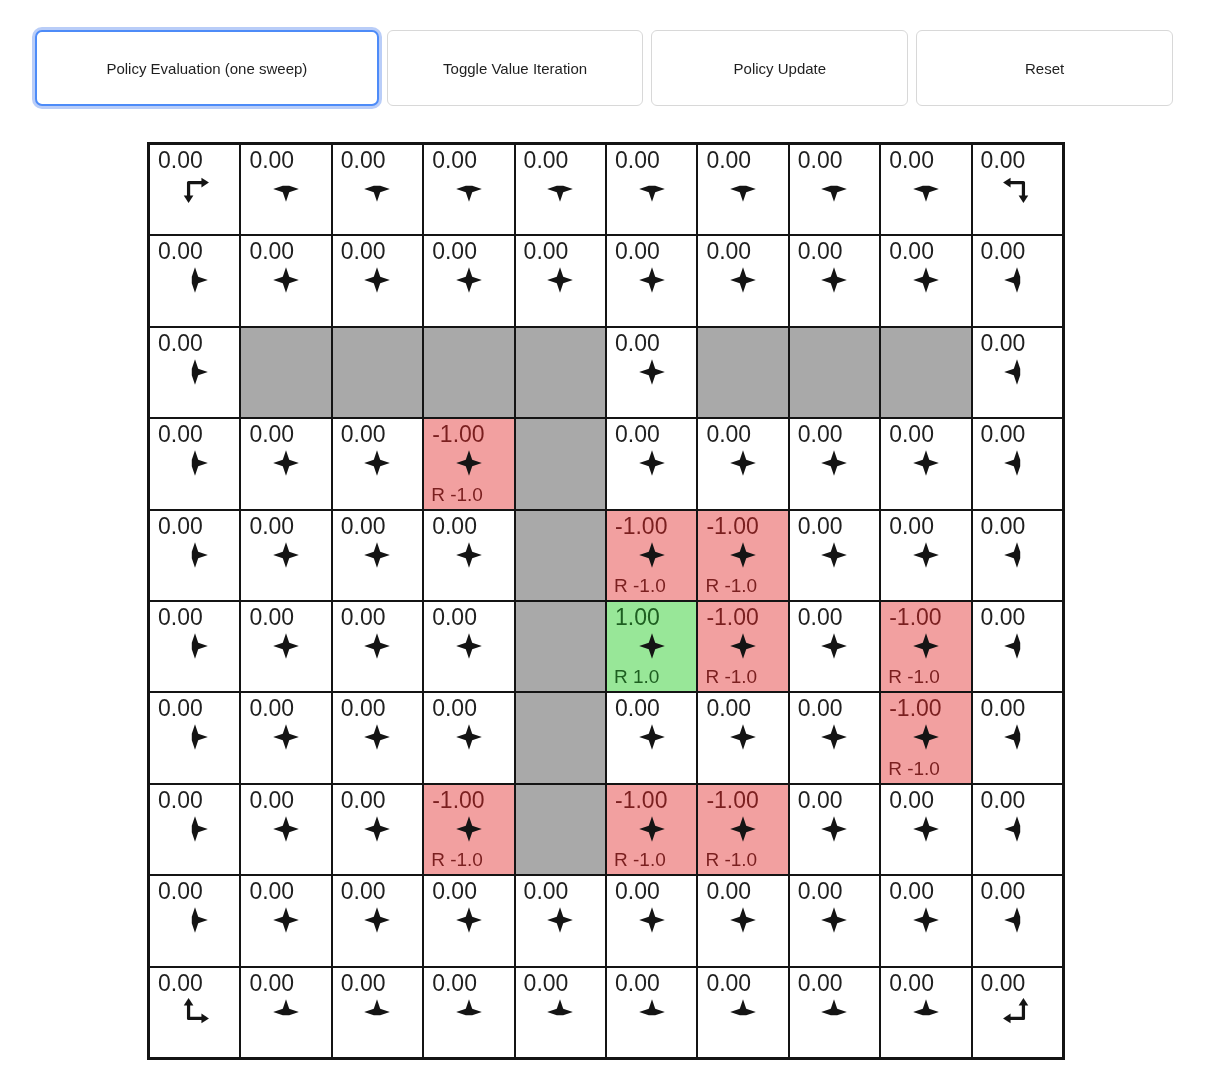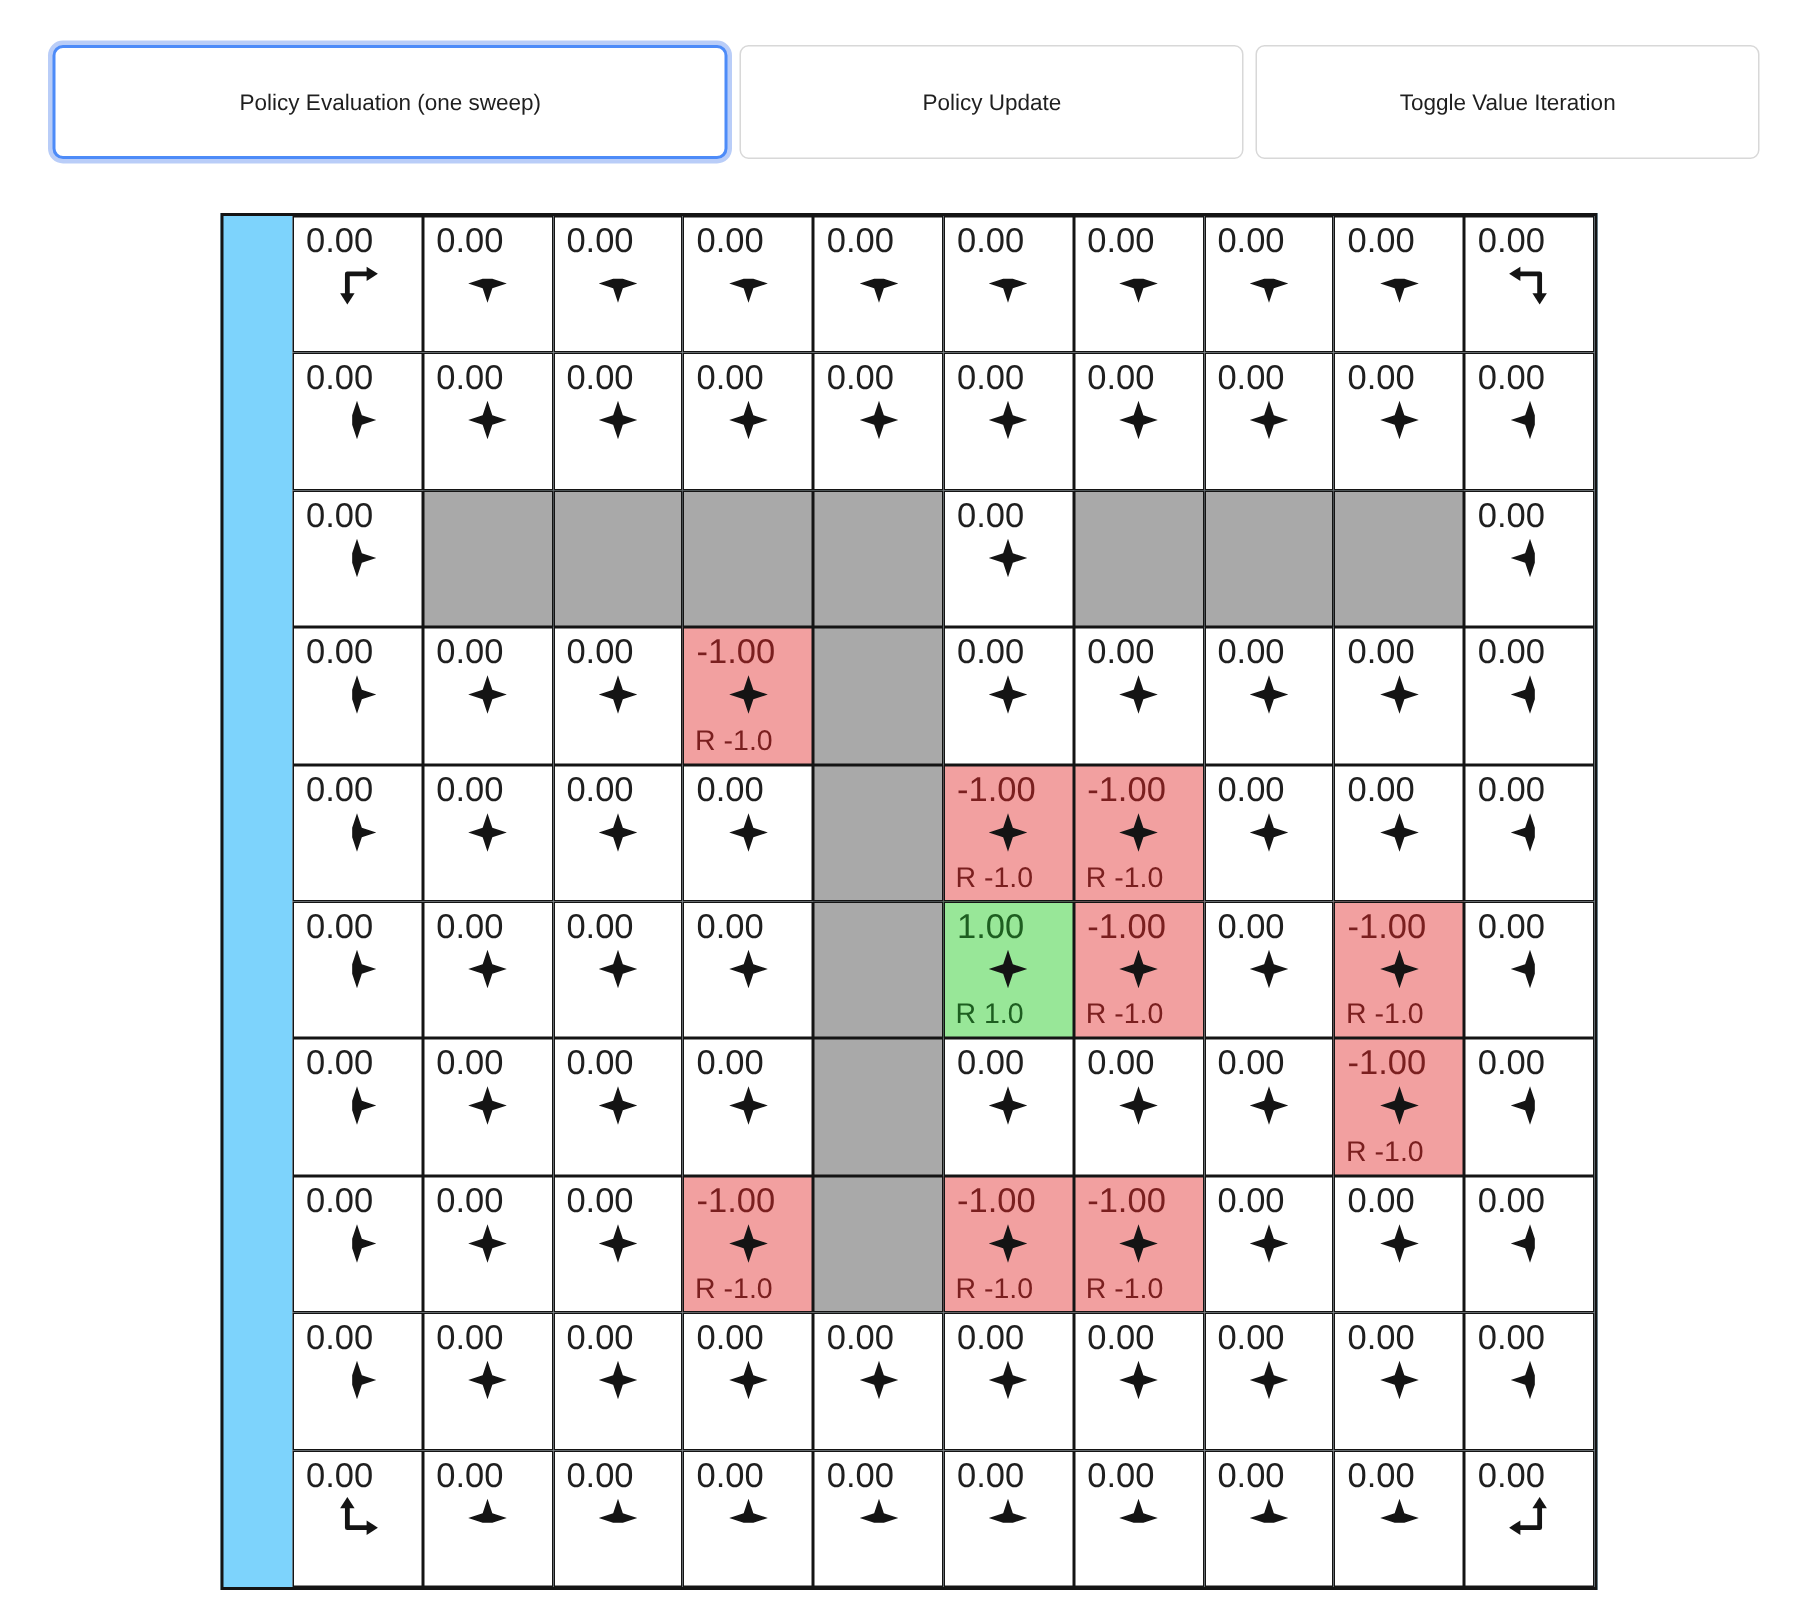--- a/index.html
+++ b/index.html
@@ -47,23 +47,22 @@
   .grid {
     position: absolute;
     left: 147px;
     top: 142px;
     width: 918px;
     height: 918px;
     display: grid;
     grid-template-columns: repeat(10, 1fr);
     grid-template-rows: repeat(10, 1fr);
     border: 2px solid var(--grid-line, #141414);
-    background: #7dd3fc;
+    background: #ef4444;
     box-sizing: border-box;
-    padding-left: 46px;
   }
   .cell {
     position: relative;
     border: 1px solid var(--grid-line, #141414);
     box-sizing: border-box;
     background: #ffffff;
   }
   .cell.wall    { background: var(--wall-bg, #a9a9a9); }
   .cell.penalty { background: var(--negative-bg, #f2a0a0); }
   .cell.goal    { background: var(--positive-bg, #98e798); }
@@ -96,22 +95,23 @@
     font-size: 19px;
   }
   .cell.penalty .reward { color: var(--negative-text, #7a1f1f); }
   .cell.goal    .reward { color: var(--positive-text, #1d5e20); text-align: right; }
 </style>
 </head>
 <body>
 
 <div class="toolbar">
   <button class="btn focused">Policy Evaluation (one sweep)</button>
+  <button class="btn">Toggle Value Iteration</button>
   <button class="btn">Policy Update</button>
-  <button class="btn">Toggle Value Iteration</button>
+  <button class="btn">Reset</button>
 </div>
 
 <div class="grid" id="grid">
     <div class="cell empty">
       <div class="val">0.00</div>
       <span class="arrow">
         <svg viewBox="0 0 28 28">
           <polyline fill="none" stroke="#141414" stroke-width="3" stroke-linejoin="round" points="21,8 8,8 8,21"></polyline>
           <polygon fill="#141414" points="20,3.5 27,8 20,12.5"></polygon>
           <polygon fill="#141414" points="3.5,20 8,27 12.5,20"></polygon>

